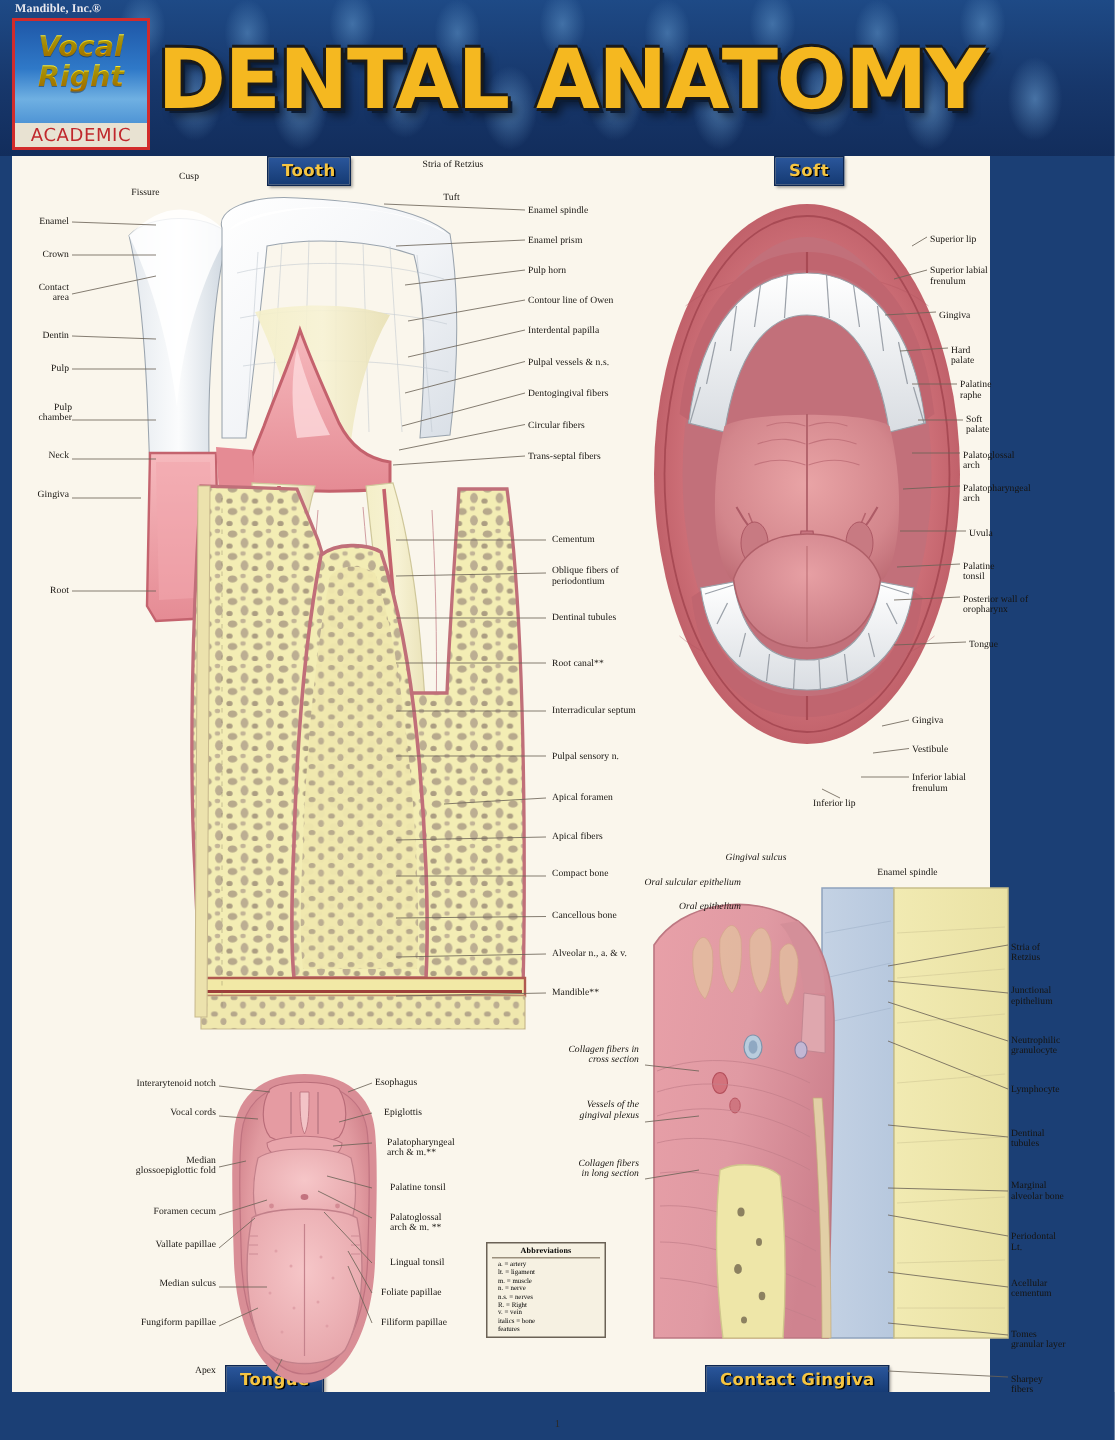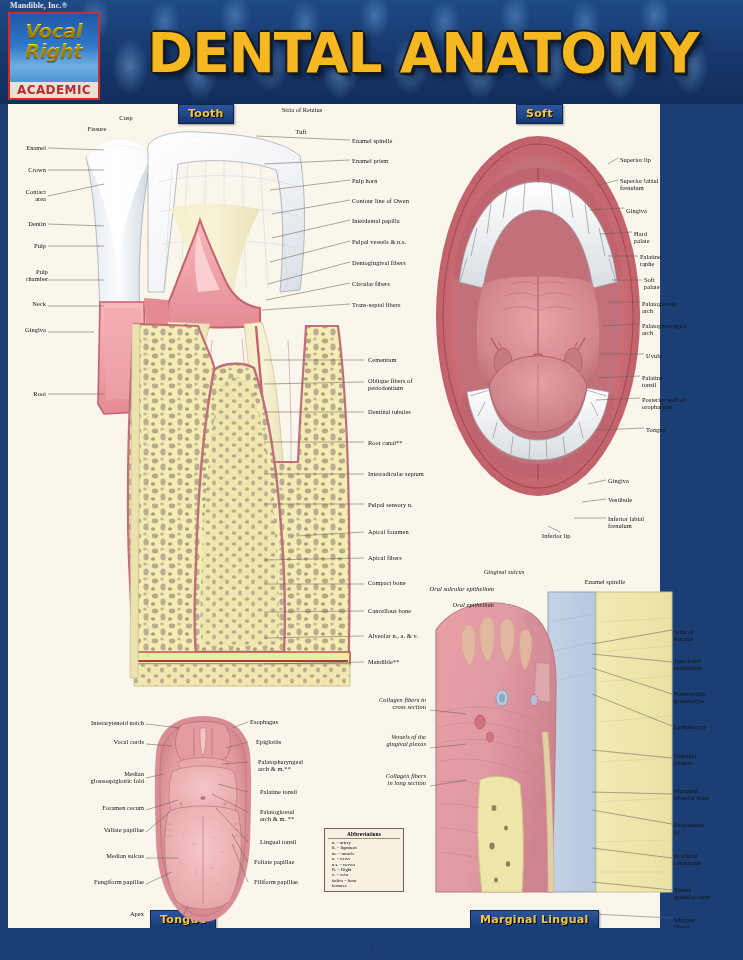--- a/index.html
+++ b/index.html
@@ -33,23 +33,23 @@
       radial-gradient(ellipse 22px 32px at 515px 16px, rgba(110,165,215,.45), rgba(110,165,215,0) 70%),
       radial-gradient(ellipse 22px 32px at 585px 22px, rgba(110,165,215,.45), rgba(110,165,215,0) 70%),
       radial-gradient(ellipse 22px 32px at 655px 16px, rgba(110,165,215,.45), rgba(110,165,215,0) 70%),
       linear-gradient(#1e4a86 0%, #17376b 55%, #122d5c 100%);
   }
   #brandline{position:absolute;left:10px;top:1px;width:110px;color:#e8e8ee;font-size:8px;font-weight:bold;letter-spacing:.1px;font-family:"Liberation Serif",serif;}
   #qslogo{position:absolute;left:8px;top:12px;width:92px;height:88px;border:2px solid #d22b2b;background:linear-gradient(#1f58a8 0%,#2f79c8 38%,#6fb0e2 62%,#2f79c8 100%);box-sizing:border-box;}
   .qsword{text-align:center;font-family:"DejaVu Sans",sans-serif;font-weight:bold;font-style:italic;font-size:19px;line-height:20px;
     background:linear-gradient(#fff63c 0%,#ffd400 45%,#f3a000 100%);-webkit-background-clip:text;background-clip:text;color:transparent;
     text-shadow:0 1px 0 rgba(0,0,0,.35);}
-  #qs-academic{position:absolute;left:0;bottom:0;width:100%;background:#e8e2d2;color:#c0282d;font-family:"DejaVu Sans",sans-serif;font-weight:bold;font-size:12px;text-align:center;letter-spacing:.4px;line-height:16px;}
+  #qs-academic{position:absolute;left:0;bottom:0;width:100%;background:#e8e2d2;color:#c0282d;font-family:"DejaVu Sans",sans-serif;font-weight:normal;font-size:12px;text-align:center;letter-spacing:.4px;line-height:16px;}
   #kicker{position:absolute;left:0;top:3px;width:743px;text-align:center;color:#f0f0f5;font-style:italic;font-weight:bold;font-size:10.5px;letter-spacing:.4px;}
-  #maintitle{position:absolute;left:105px;top:16px;width:636px;text-align:center;
+  #maintitle{position:absolute;left:105px;top:16px;width:636px;
     font-family:"DejaVu Sans",sans-serif;font-weight:bold;font-size:55px;line-height:74px;letter-spacing:-1px;
     color:#f5b820;
     text-shadow:-2px 0 0 #1a1a1a,2px 0 0 #1a1a1a,0 -2px 0 #1a1a1a,0 2px 0 #1a1a1a,3px 3px 0 #0b1c36,5px 5px 6px rgba(0,0,0,.5);}
   
   #sheet{position:absolute;left:8px;top:104px;width:652px;height:824px;background:#faf6ec;}
   .banner{position:absolute;background:linear-gradient(#2a569b,#153a73);border:1px solid #0d2650;
     color:#f5c542;font-family:"DejaVu Sans",sans-serif;font-weight:bold;font-size:11px;letter-spacing:.3px;
     padding:2px 9px 3px;text-shadow:1px 1px 0 #000;box-shadow:1px 1px 2px rgba(0,0,0,.4);}
   
   .lbl{position:absolute;font-size:6.4px;color:#16130f;font-family:"Liberation Serif",serif;line-height:7.4px;letter-spacing:.05px;}
@@ -76,21 +76,21 @@
   </div>
 
   <div id="maintitle">DENTAL ANATOMY</div>
 </div>
 
 <div id="sheet">
 
   <div class="banner" style="left:170px;top:0px;">Tooth</div>
   <div class="banner" style="left:508px;top:0px;">Soft</div>
   <div class="banner" style="left:142px;top:806px;">Tongue</div>
-  <div class="banner" style="left:462px;top:806px;">Marginal Lingual</div>
+  <div class="banner" style="left:462px;top:806px;">Contact Gingiva</div>
 
   <svg width="330" height="580" viewBox="0 0 330 580" style="position:absolute;left:40px;top:8px;">
     <defs>
       <linearGradient id="enamelG" x1="0" y1="0" x2="1" y2="1">
         <stop offset="0%" stop-color="#ffffff"></stop>
           <stop offset="55%" stop-color="#f2f4f7"></stop>
           <stop offset="100%" stop-color="#d9dfe6"></stop>
       </linearGradient>
       <linearGradient id="enamelG2" x1="0" y1="0" x2="1" y2="0">
         <stop offset="0%" stop-color="#e4e9ee"></stop>

